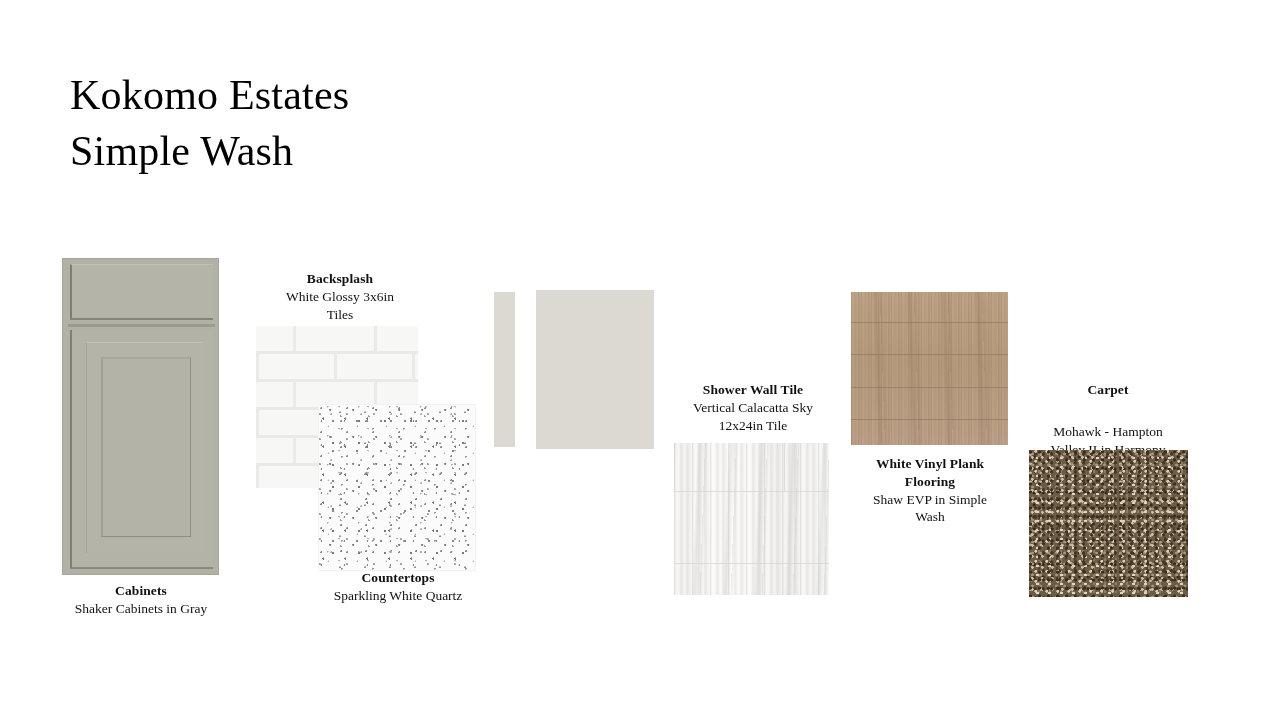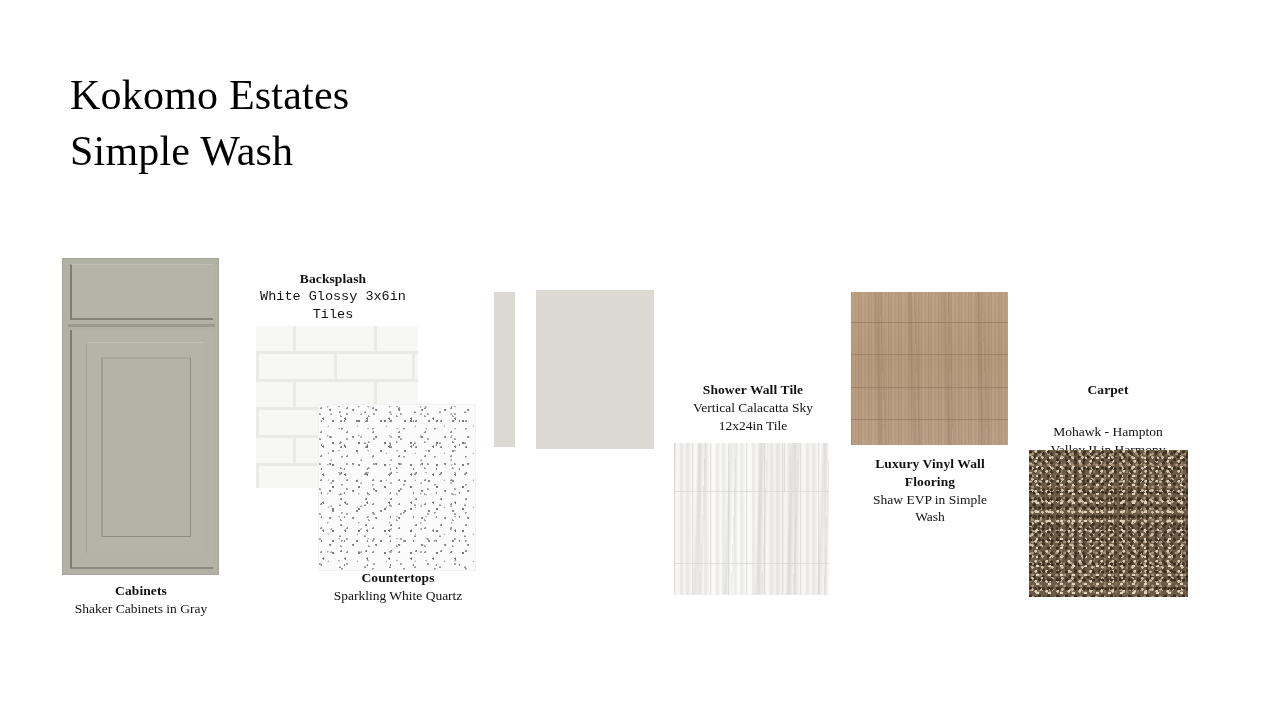--- a/index.html
+++ b/index.html
@@ -88,21 +88,21 @@
     left: 14px; top: 14px; right: 12px; bottom: 16px;
     background: #b3b3a8;
     border-left: 2px solid #9e9e93;
     border-top: 2px solid #a8a89d;
     border-right: 1px solid #8d8d83;
     border-bottom: 1px solid #8d8d83;
   }
   #cabinet-caption { left: 52px; top: 582px; width: 178px; }
 
   
-  #backsplash-caption { left: 249px; top: 270px; width: 168px; }
+  #backsplash-caption { left: 256px; top: 270px; width: 168px; }
   #backsplash-swatch {
     left: 256px; top: 326px;
     width: 162px; height: 162px;
     background:
       
       repeating-linear-gradient(to bottom,
         rgba(0,0,0,0) 0px, rgba(0,0,0,0) 25px,
         #e9e9e6 25px, #e9e9e6 28px),
       #f7f7f5;
     overflow: hidden;
@@ -239,21 +239,21 @@
       </div>
     </div>
   </div>
   <div class="caption" id="cabinet-caption">
     <span class="cap-title" style="white-space: pre-line;">Cabinets</span>
     <span class="cap-sub" style="white-space: pre-line;">Shaker Cabinets in Gray</span>
   </div>
 
   <div class="caption" id="backsplash-caption">
     <span class="cap-title" style="white-space: pre-line;">Backsplash</span>
-    <span class="cap-sub" style="white-space: pre-line; font-family: Liberation Mono, monospace;">White Glossy 3x6in
+    <span class="cap-sub" style="white-space: pre-line;">White Glossy 3x6in
 Tiles</span>
   </div>
   <div class="item" id="backsplash-swatch">
     <div class="tile-row" style="top:0px">
       <div class="tile-v" style="left:37px"></div>
       <div class="tile-v" style="left:118px"></div>
     </div>
     <div class="tile-row" style="top:28px">
       <div class="tile-v" style="left:0px"></div>
       <div class="tile-v" style="left:78px"></div>
@@ -296,21 +296,21 @@
     <div class="marble-seam" style="left:0;right:0;top:120px;height:1px"></div>
   </div>
 
   <div class="item" id="lvp-swatch">
     <div class="plank-seam" style="top:30px"></div>
     <div class="plank-seam" style="top:62px"></div>
     <div class="plank-seam" style="top:95px"></div>
     <div class="plank-seam" style="top:127px"></div>
   </div>
   <div class="caption" id="lvp-caption">
-    <span class="cap-title" style="white-space: pre-line;">Luxury Vinyl Wall
+    <span class="cap-title" style="white-space: pre-line;">White Vinyl Plank
 Flooring</span>
     <span class="cap-sub" style="white-space: pre-line;">Shaw EVP in Simple
 Wash</span>
   </div>
 
   <div class="caption" id="carpet-caption">
     <span class="cap-title" style="white-space: pre-line;">Carpet</span>
     <span class="cap-sub" style="white-space: pre-line; margin-top: 24px;">Mohawk - Hampton
 Valley II in Harmony</span>
   </div>

